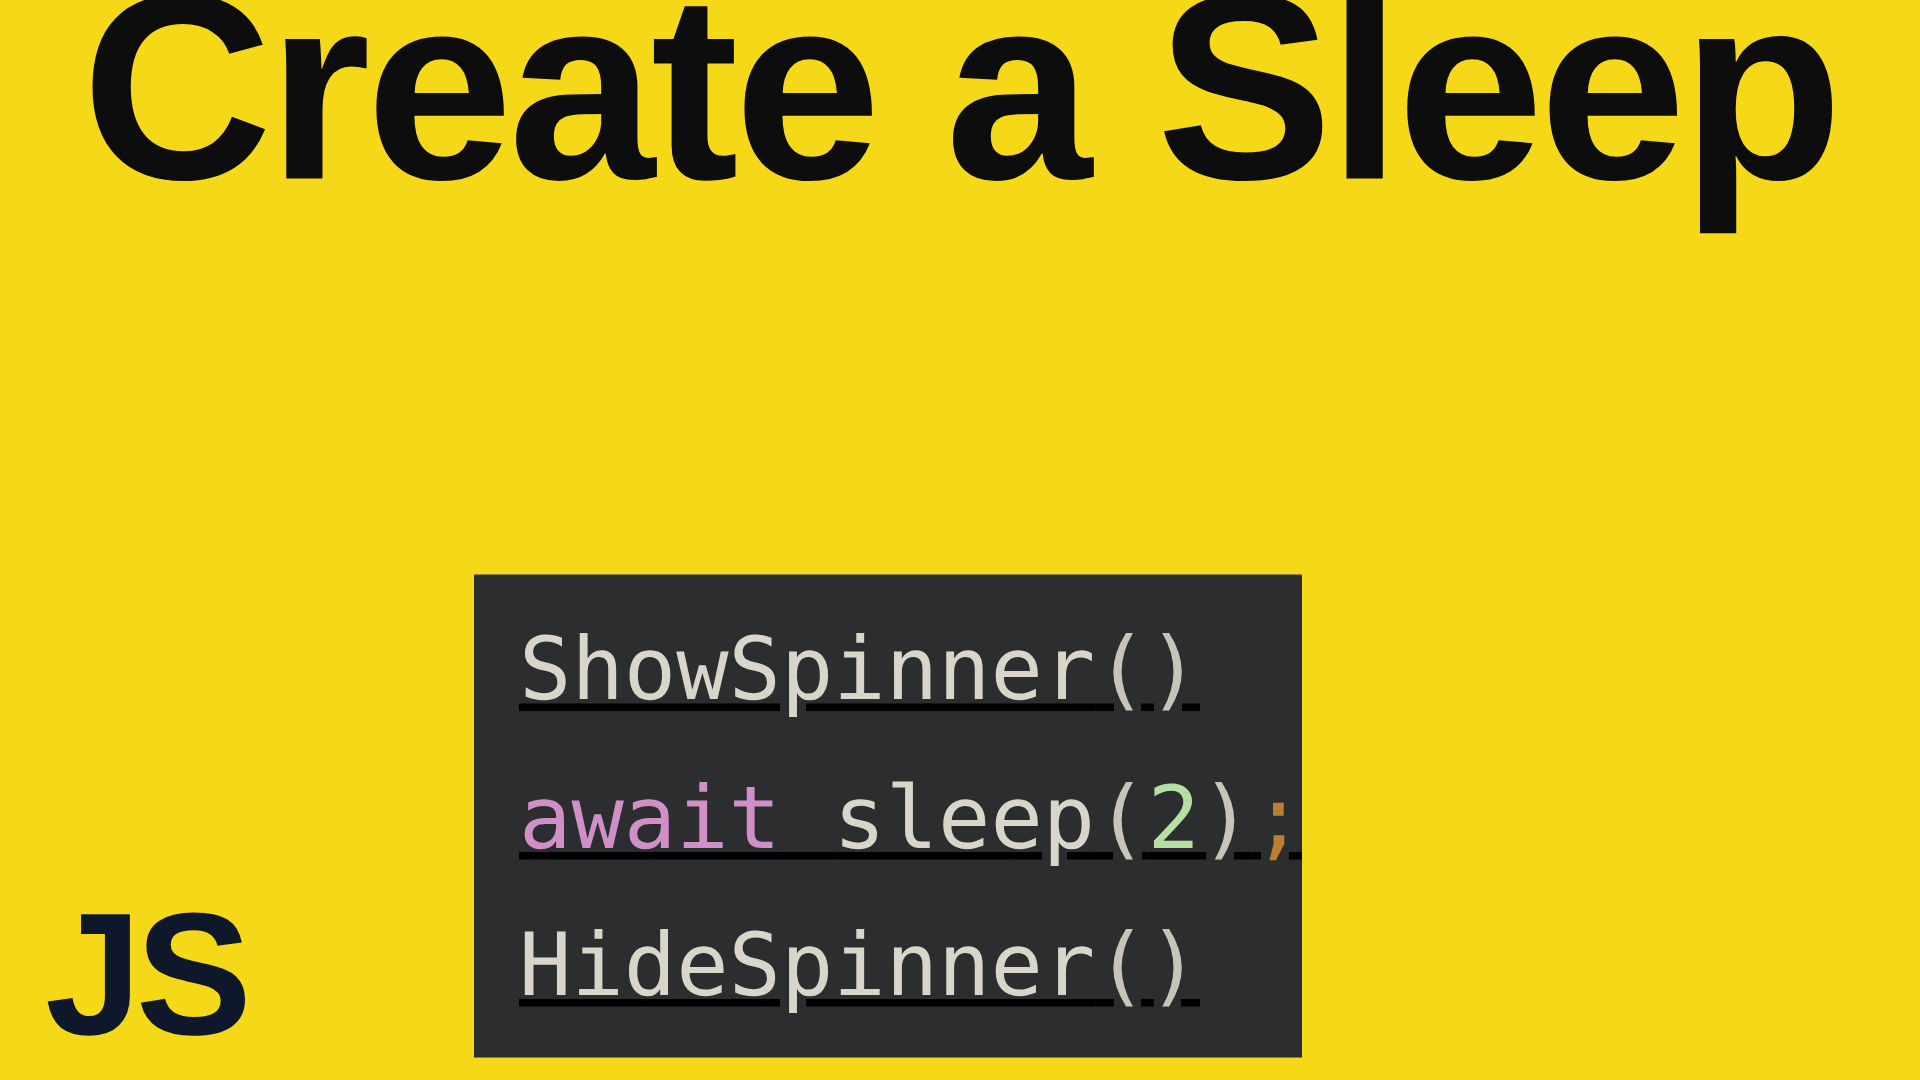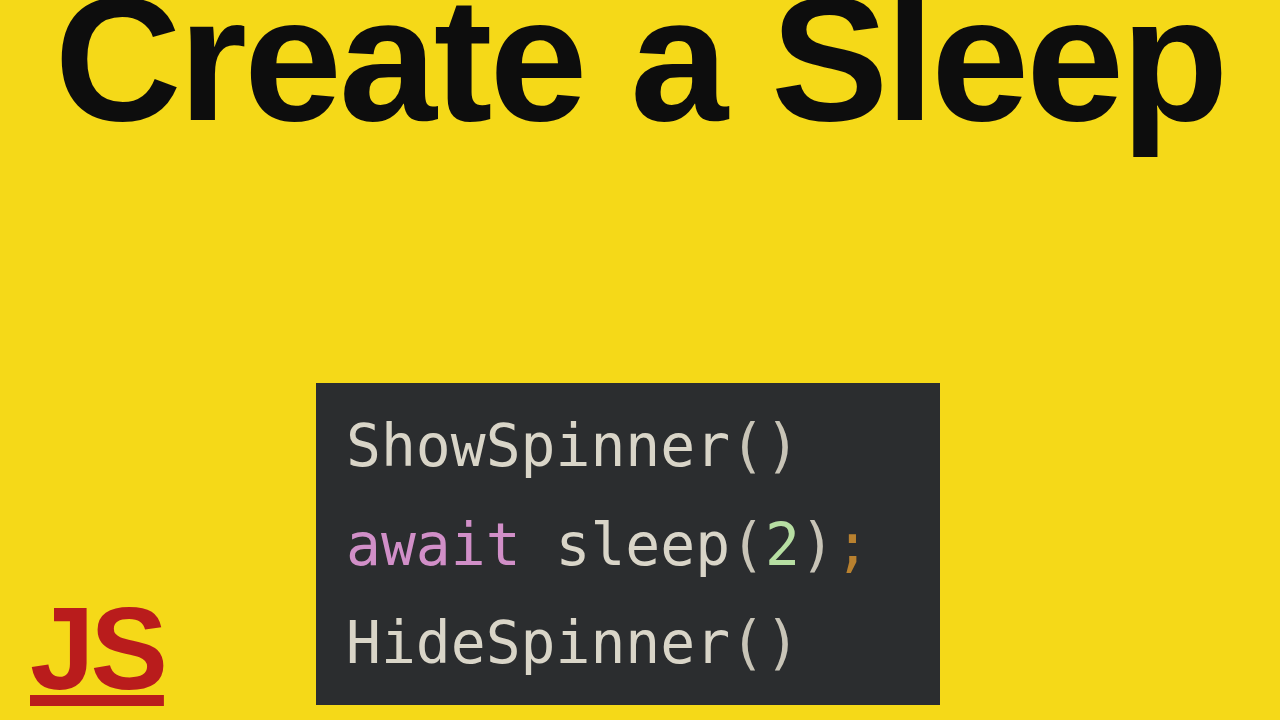--- a/index.html
+++ b/index.html
@@ -23,47 +23,47 @@
     color: #0d0d0d;
     font-weight: 900;
     font-size: 176px;
     line-height: 0.97;
     letter-spacing: -3px;
   }
   .code-box {
     position: absolute;
     left: 316px;
     top: 383px;
-    width: 624px;
+    width: 552px;
     height: 322px;
     background: #2b2d2f;
     padding: 14px 30px 8px 30px;
     box-sizing: border-box;
     overflow: hidden;
+    text-decoration: underline;
   }
   .code-line {
     font-family: "Menlo", "Consolas", monospace;
     font-size: 58px;
     line-height: 1.7;
     white-space: nowrap;
   }
   .tok-default { color: #d9d5c8; }
   .tok-paren   { color: #c8c4b7; }
   .tok-keyword { color: #d18fc8; }
   .tok-number  { color: #b7dfa3; }
   .tok-punc    { color: #b9812f; }
   .corner-label {
     position: absolute;
     left: 30px;
     bottom: 4px;
-    color: #b91c1c;
+    color: #0f172a;
     font-weight: 900;
     font-size: 116px;
     letter-spacing: -4px;
-    text-decoration: underline;
   }
 </style>
 </head>
 <body>
 
 <div class="headline">
   <div>Create a Sleep</div>
 </div>
 
 <div class="code-box">

